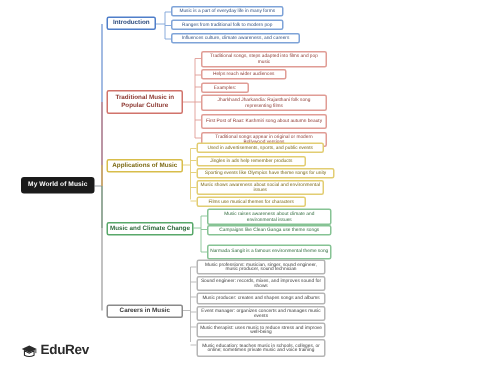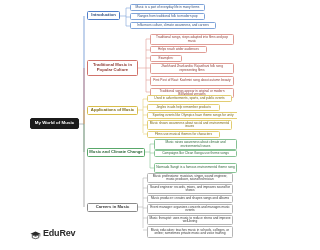--- a/index.html
+++ b/index.html
@@ -13,21 +13,20 @@
     font-family: "Liberation Sans", sans-serif;
     overflow: hidden;
     position: relative;
   }
 
   #canvas {
     position: absolute;
     inset: 0;
     width: 237px;
     height: 250px;
-    margin-left: 16px;
   }
 
   svg.links {
     position: absolute;
     left: 0;
     top: 0;
     width: 237px;
     height: 250px;
     pointer-events: none;
   }

